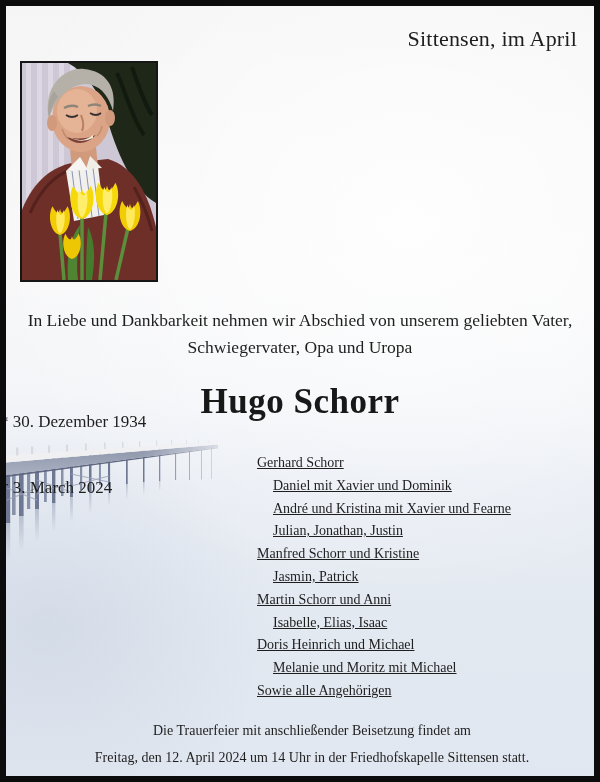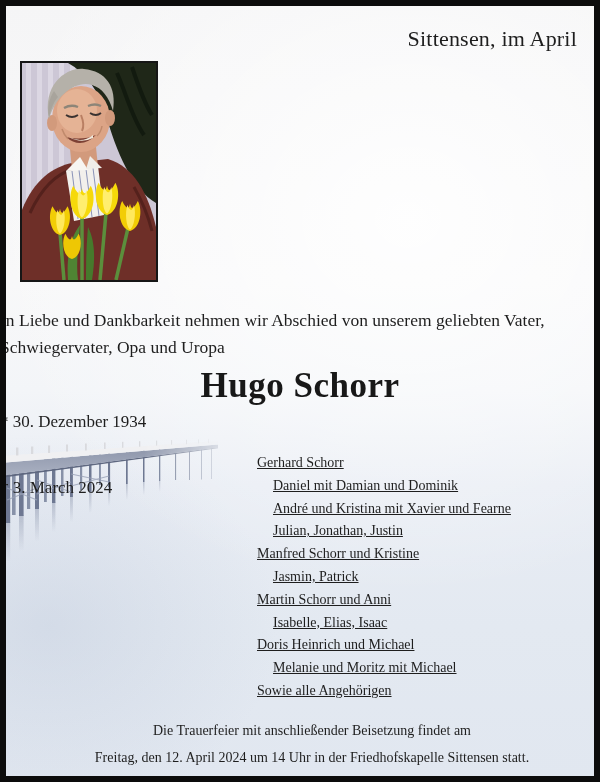--- a/index.html
+++ b/index.html
@@ -18,23 +18,23 @@
   .dateline{position:absolute;top:26px;right:23px;font-size:22px;letter-spacing:.2px;z-index:5;}
   .photo{
     position:absolute;left:20px;top:61px;width:138px;height:221px;margin:0;
     border:2px solid #161616;box-sizing:border-box;z-index:6;background:#cdc7d6;
   }
   .photo svg{display:block;width:100%;height:100%;}
   .poem{
     position:absolute;left:232px;top:124px;width:290px;text-align:center;
     font-style:italic;font-size:17.5px;line-height:26.5px;z-index:5;
   }
-  .intro{position:absolute;left:0;right:0;top:307px;text-align:left;font-size:17.5px;line-height:27px;z-index:5;}
+  .intro{position:absolute;left:0;right:0;top:307px;text-align:center;font-size:17.5px;line-height:27px;z-index:5;}
   .name{
-    position:absolute;left:0;right:0;top:366px;margin:0;text-align:center;
+    position:absolute;left:0;right:0;top:366px;margin:16px;text-align:center;
     font-size:35px;font-weight:700;letter-spacing:.5px;color:#181818;z-index:5;
   }
   .dates{position:absolute;left:0;right:0;top:412px;display:flex;justify-content:center;gap:46px;font-size:17px;z-index:5;flex-direction:column;}
   .mourners{position:absolute;left:257px;top:452px;font-size:14px;line-height:22.8px;z-index:5;text-decoration:underline;}
   .mourners .indent{padding-left:16px;}
   .funeral{position:absolute;left:0;right:0;top:717px;text-align:center;font-size:14px;line-height:27px;z-index:5;margin-left:24px;}
   .pier{position:absolute;left:0;top:430px;width:262px;height:202px;z-index:2;}
 </style>
 </head>
 <body>
@@ -225,21 +225,21 @@
   </div>
 
   <h1 class="name">Hugo Schorr</h1>
   <div class="dates">
     <span>* 30. Dezember 1934</span>
     <span>† 3. March 2024</span>
   </div>
 
   <div class="mourners">
       <div class="">Gerhard Schorr</div>
-      <div class="indent">Daniel mit Damian und Dominik</div>
+      <div class="indent">Daniel mit Xavier und Dominik</div>
       <div class="indent">André und Kristina mit Xavier und Fearne</div>
       <div class="indent">Julian, Jonathan, Justin</div>
       <div class="">Manfred Schorr und Kristine</div>
       <div class="indent">Jasmin, Patrick</div>
       <div class="">Martin Schorr und Anni</div>
       <div class="indent">Isabelle, Elias, Isaac</div>
       <div class="">Doris Heinrich und Michael</div>
       <div class="indent">Melanie und Moritz mit Michael</div>
       <div class="">Sowie alle Angehörigen</div>
     </div>

